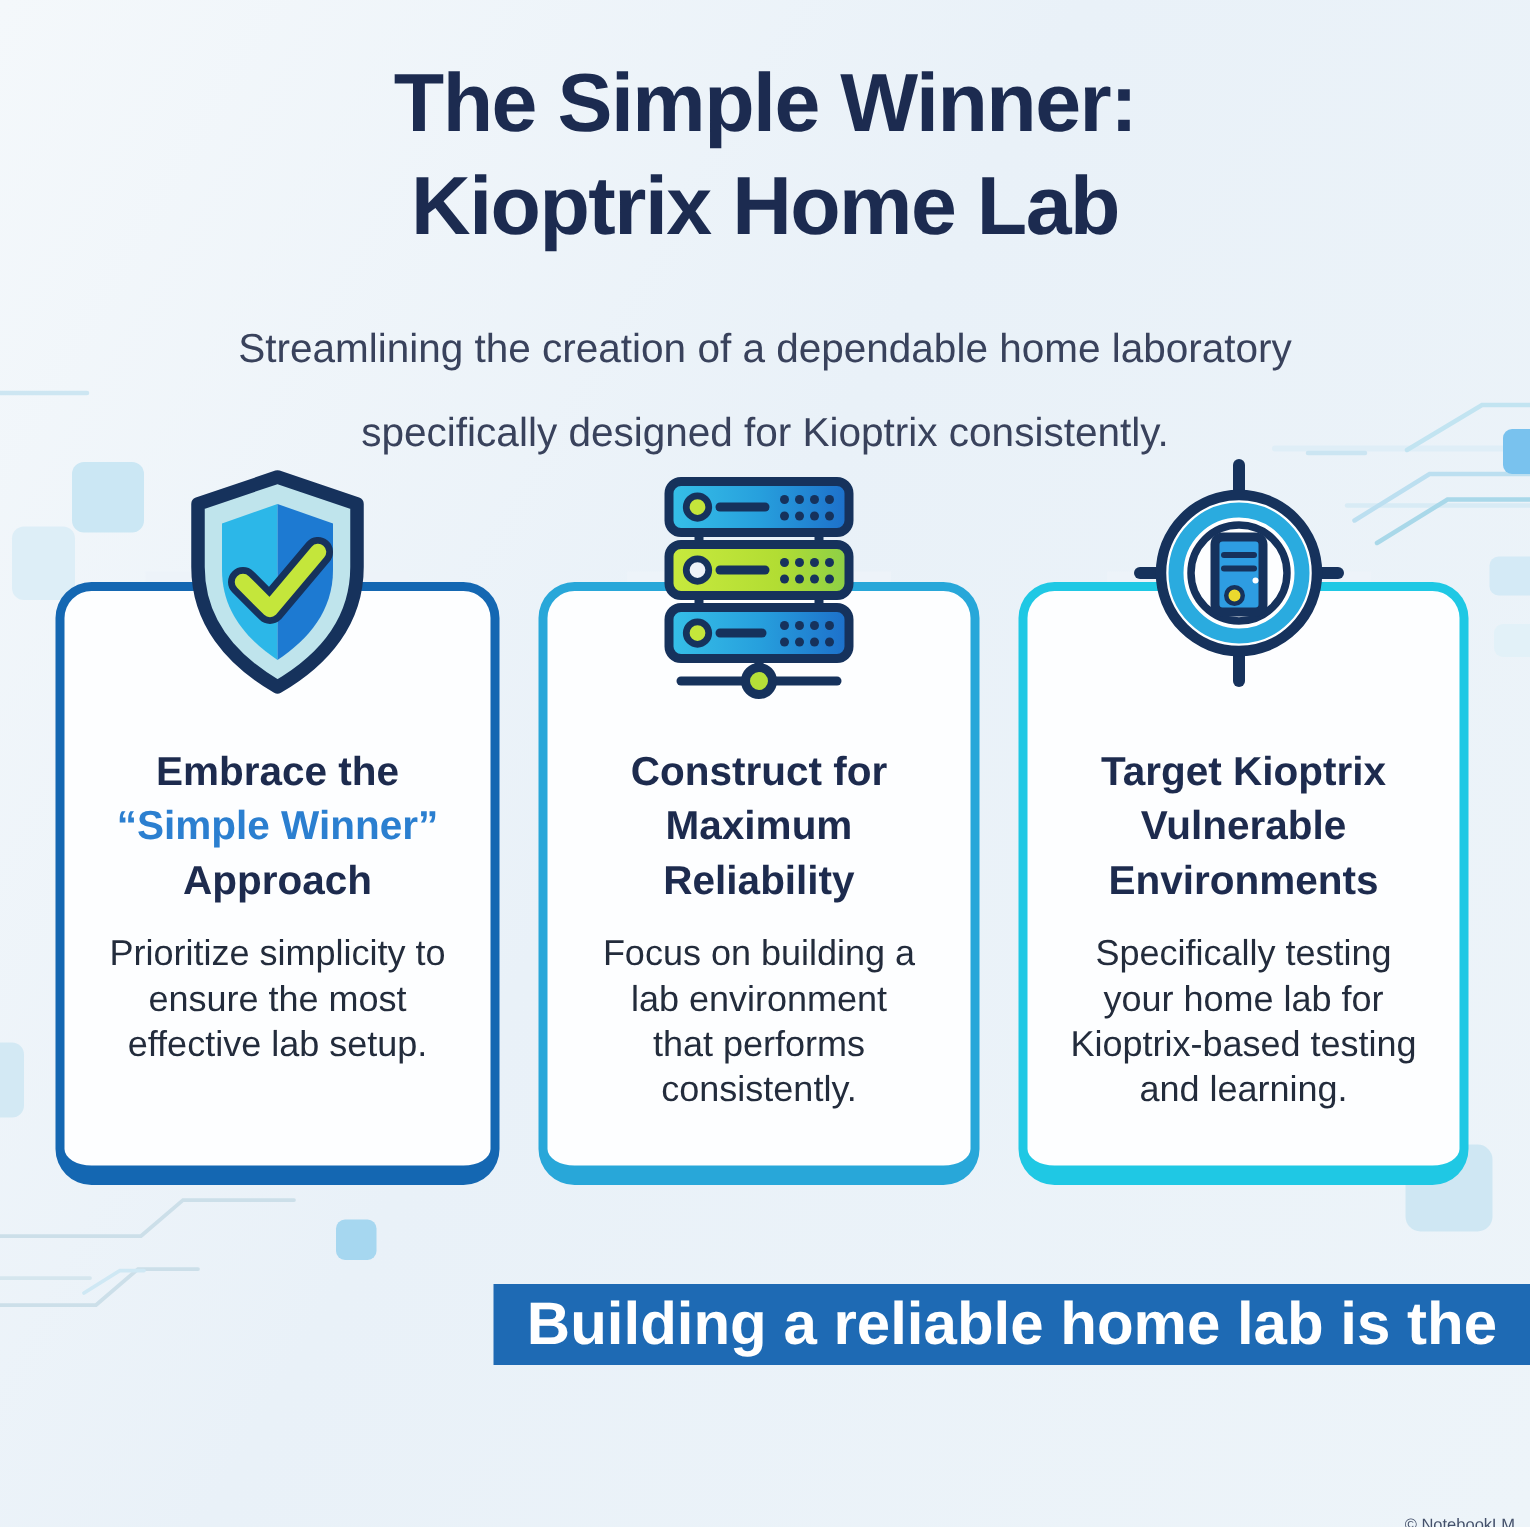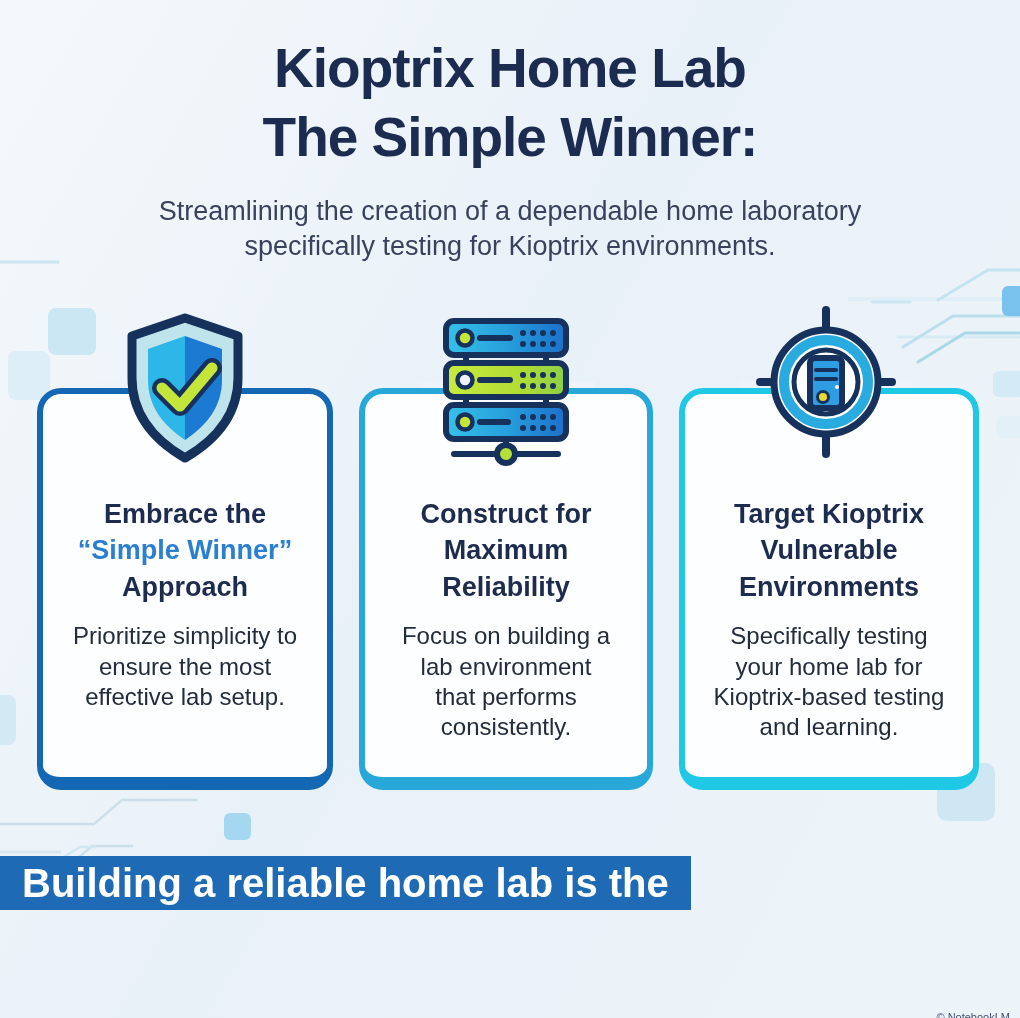--- a/index.html
+++ b/index.html
@@ -15,21 +15,21 @@
     font-size:55px; font-weight:800; color:#1c2b50; line-height:1.26;
     letter-spacing:-1px; z-index:1;
   }
   .title span { display:block; }
 
   .subtitle {
     position:absolute; top:194px; left:50%; transform:translateX(-50%);
     width:920px; text-align:center; font-size:27px; font-weight:500;
     color:#39425c; line-height:1.3; z-index:1;
   }
-  .subtitle span { display:block; }
+  .subtitle span { display:block;margin-top:21px; }
 
   .card {
     position:absolute; top:388px; height:402px; background:#fdfeff;
     border-style:solid; border-width:6px 6px 13px; border-radius:24px;
     box-sizing:border-box; z-index:2; text-align:center;
   }
   .card1 { left:37px;  width:296px; border-color:#1467b2; }
   .card2 { left:359px; width:294px; border-color:#28a7d9; }
   .card3 { left:679px; width:300px; border-color:#1fc8e4; }
 
@@ -55,21 +55,21 @@
 
   .body-text {
     margin:16px auto 0; font-size:24px; color:#232c3c; line-height:1.26;
   }
   .card1 .body-text { max-width:245px; }
   .card2 .body-text { max-width:215px; }
   .card3 .body-text { max-width:245px; }
 
   .banner {
     position:absolute; top:856px; left:0; width:100%; z-index:2;
-    display:flex; flex-direction:row; align-items:flex-end;
+    display:flex; flex-direction:column; align-items:flex-end;
   }
   .banner-line {
     background:#1e6ab4; color:#ffffff; font-size:40px; font-weight:800;
     line-height:1.35; padding:0 22px; white-space:nowrap;
   }
 
   .watermark {
     position:absolute; right:10px; bottom:-5px; font-size:11px;
     color:#44506a; z-index:4;
   }
@@ -99,27 +99,27 @@
       <rect x="1002" y="286" width="30" height="30" rx="6" fill="#79c2ee"></rect>
       <rect x="993" y="371" width="40" height="26" rx="6" fill="#d4eaf6"></rect>
       <rect x="996" y="416" width="40" height="22" rx="6" fill="#e2f1f8"></rect>
       <rect x="937" y="763" width="58" height="58" rx="10" fill="#cfe7f3"></rect>
       <rect x="224" y="813" width="27" height="27" rx="6" fill="#a6d7f0"></rect>
       <rect x="-12" y="695" width="28" height="50" rx="8" fill="#d3e9f4"></rect>
     </g>
   </svg>
 
   <div class="title">
+    <span>The Simple Winner:</span>
     <span>Kioptrix Home Lab</span>
-    <span>The Simple Winner:</span>
   </div>
 
   <div class="subtitle">
     <span>Streamlining the creation of a dependable home laboratory</span>
-    <span>specifically testing for Kioptrix environments.</span>
+    <span>specifically designed for Kioptrix consistently.</span>
   </div>
 
   <div class="notch notch1"></div>
   <div class="notch notch2"></div>
   <div class="notch notch3"></div>
 
   <div class="card card2">
     <div class="heading">Construct for Maximum Reliability</div>
     <div class="body-text">Focus on building a lab environment that performs consistently.</div>
   </div>

